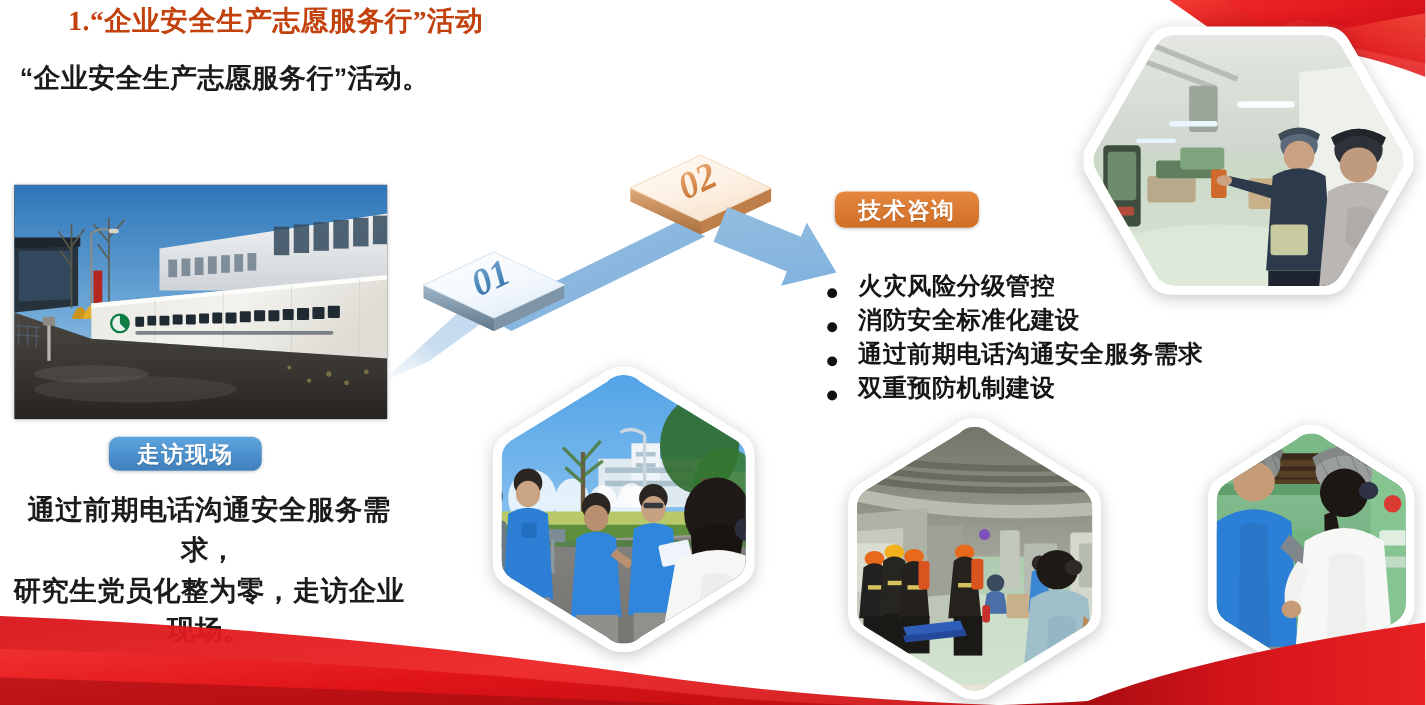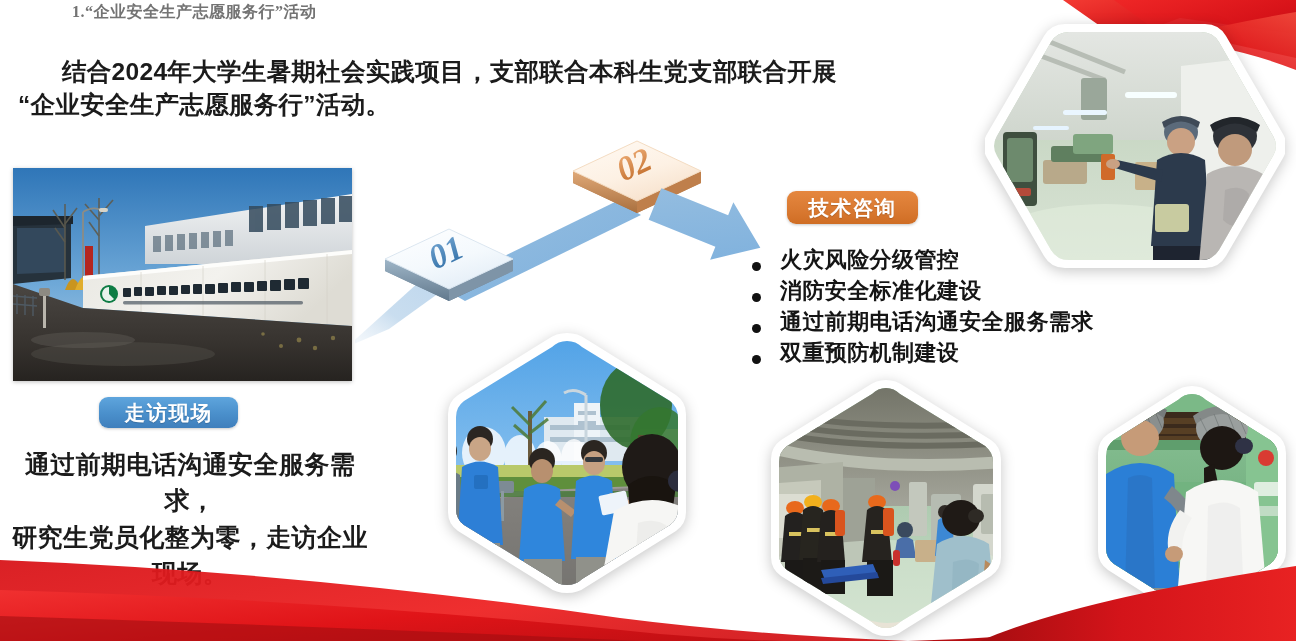--- a/index.html
+++ b/index.html
@@ -24,26 +24,26 @@
     width: 1296px;
     height: 641px;
     pointer-events: none;
   }
   .deco-top { z-index: 1; }
   .deco-bottom { z-index: 6; }
 
   
   .title-heading {
     position: absolute;
-    left: 72px;
+    left: 62px;
     top: 2px;
     font-family: "Liberation Serif", "DejaVu Serif", serif;
-    font-size: 16px;
+    font-size: 25px;
     font-weight: bold;
-    color: #737373;
+    color: #c2410c;
     letter-spacing: 0.5px;
     white-space: nowrap;
     z-index: 4;
   }
   .intro-para {
     position: absolute;
     left: 18px;
     top: 56px;
     width: 960px;
     font-size: 24.5px;
@@ -86,26 +86,25 @@
   .badge-blue {
     left: 99px;
     top: 397px;
     width: 139px;
     height: 31px;
     background: linear-gradient(180deg, #5ea5dd 0%, #4a8fcb 55%, #3f7fbc 100%);
     box-shadow: 0 1px 3px rgba(0,0,0,.22);
   }
   .badge-orange {
     left: 759px;
-    top: 191px;
+    top: 174px;
     width: 131px;
     height: 33px;
     background: linear-gradient(180deg, #e5873f 0%, #da7a32 55%, #cf6d24 100%);
     box-shadow: 0 1px 3px rgba(0,0,0,.22);
-    margin-left: 28px;
   }
 
   
   .left-caption {
     position: absolute;
     left: 0px;
     top: 446px;
     width: 380px;
     text-align: center;
     font-size: 25px;
@@ -194,21 +193,20 @@
       </linearGradient>
     </defs>
     <path d="M1063 0 L1296 0 L1296 34 L1180 18 L1120 40 Z" fill="url(#redB)"></path>
     <path d="M1114 0 L1296 0 L1296 58 L1214 40 L1150 26 Z" fill="url(#redA)" opacity="0.95"></path>
     <path d="M1296 12 L1296 70 Q1230 44 1160 40 Q1235 22 1296 12 Z" fill="url(#redC)" opacity="0.9"></path>
   </svg>
 
   <div class="title-heading">1.“企业安全生产志愿服务行”活动</div>
 
   <div class="intro-para">
-    <span class="indent">结合2024年大学生暑期社会实践项目，支部联合本科生党支部联合开展</span>
     <span>“企业安全生产志愿服务行”活动。</span>
   </div>
 
   <div class="left-photo">
     <svg viewBox="0 0 339 213" preserveAspectRatio="xMidYMid slice">
       <defs>
         <linearGradient id="sky" x1="0" y1="0" x2="0" y2="1">
           <stop offset="0%" stop-color="#2f76b8"></stop>
           <stop offset="55%" stop-color="#6fa9d8"></stop>
           <stop offset="100%" stop-color="#b9d4e6"></stop>

